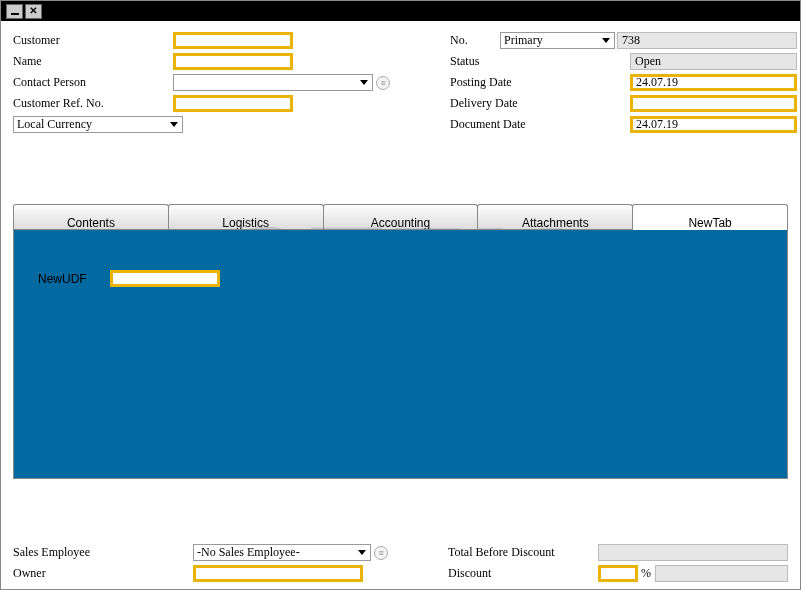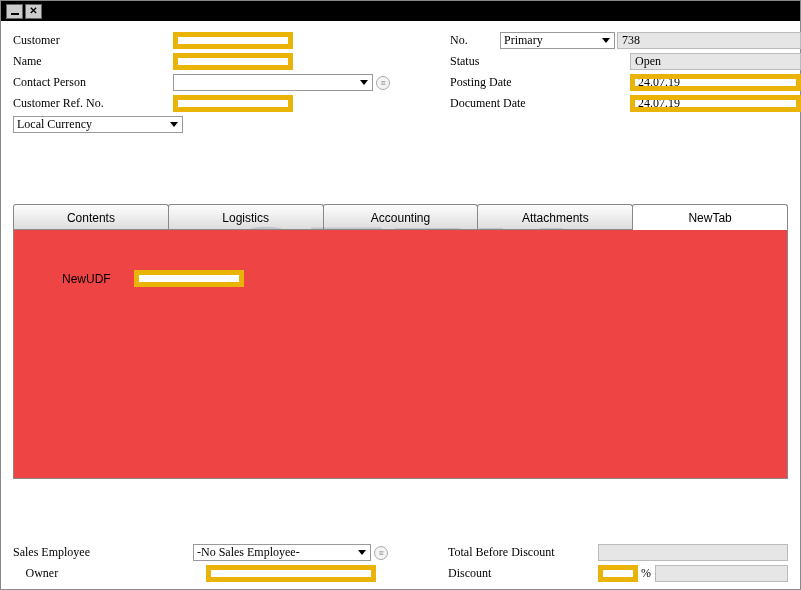--- a/index.html
+++ b/index.html
@@ -46,21 +46,21 @@
   .col { display: flex; flex-direction: column; gap: 2px; font-family: Liberation Serif, serif; }
   .col.left { flex: 0 0 370px; }
   .col.right { flex: 1; }
 
   .row { display: flex; align-items: center; height: 19px; }
   .row .lbl { width: 160px; }
   .row.right .lbl { width: 180px; }
 
   .tbox {
     height: 17px;
-    border: 5px solid #eab308;
+    border: 3px solid #eab308;
     background: #fff;
     padding: 0 3px;
     font: inherit;
   }
   .combo {
     height: 17px;
     border: 1px solid #999;
     background: #fff;
     display: flex; align-items: center;
     padding: 0 10px 0 3px;
@@ -88,40 +88,40 @@
     background:#f4f4f4;margin-left:3px;
     display:flex;align-items:center;justify-content:center;
     font-size:9px;color:#777;
   }
 
   
   .tabbar { display:flex; margin-top:70px; }
   .tab {
     flex:1; height:26px; border:1px solid #888; border-bottom:0;
     background: linear-gradient(#fdfdfd,#dcdcdc);
-    display:flex;align-items:center;justify-content:center;
+    display:flex;align-items:flex-end;justify-content:center;
     margin-left:-1px; cursor:pointer;
     border-top-left-radius:3px;border-top-right-radius:3px;
   }
   .tab:first-child{margin-left:0;}
   .tab.active{ background:#fff; z-index:2; position:relative;}
   .tabpanel{
     border:1px solid #888; height:250px; margin-top:-1px;
-    background:#ef4444; position:relative; z-index:1;
-    padding:40px 48px;
+    background:#0369a1; position:relative; z-index:1;
+    padding:40px 24px;
   }
 
   .udfrow{display:flex;align-items:center;gap:12px;}
   .udfrow .lbl{width:60px;}
 
   .footer{
     position:absolute; left:12px; right:12px; bottom:6px;
     display:flex; gap:60px;
   }
-  .footer .col.left{flex:0 0 370px;align-items:center;}
+  .footer .col.left{flex:0 0 370px;}
   .footer .row .lbl{width:180px;}
   .footer .row.right .lbl{width:150px;}
 
   .pct{display:flex;align-items:center;gap:3px;}
   .pct input{width:40px;}
 
   
   .watermark{
     position:absolute; left:50%; top:52%; transform:translate(-50%,-50%);
     text-align:center; pointer-events:none; opacity:0.15; z-index:0;
@@ -198,20 +198,24 @@
           <span class="lbl">Status</span>
           <div class="readfield" style="flex:1">
               <span>Open</span>
             </div>
         </div>
         <div class="row right">
           <span class="lbl">Posting Date</span>
           <input class="tbox" style="flex: 1 1 0%;" value="24.07.19">
         </div>
         <div class="row right">
+          <span class="lbl">Delivery Date</span>
+          <input class="tbox" style="flex: 1 1 0%;" value="">
+        </div>
+        <div class="row right">
           <span class="lbl">Document Date</span>
           <input class="tbox" style="flex: 1 1 0%;" value="24.07.19">
         </div>
       </div>
     </div>
 
     <div class="tabbar">
       <div class="tab">
           <span>Contents</span>
         </div>

